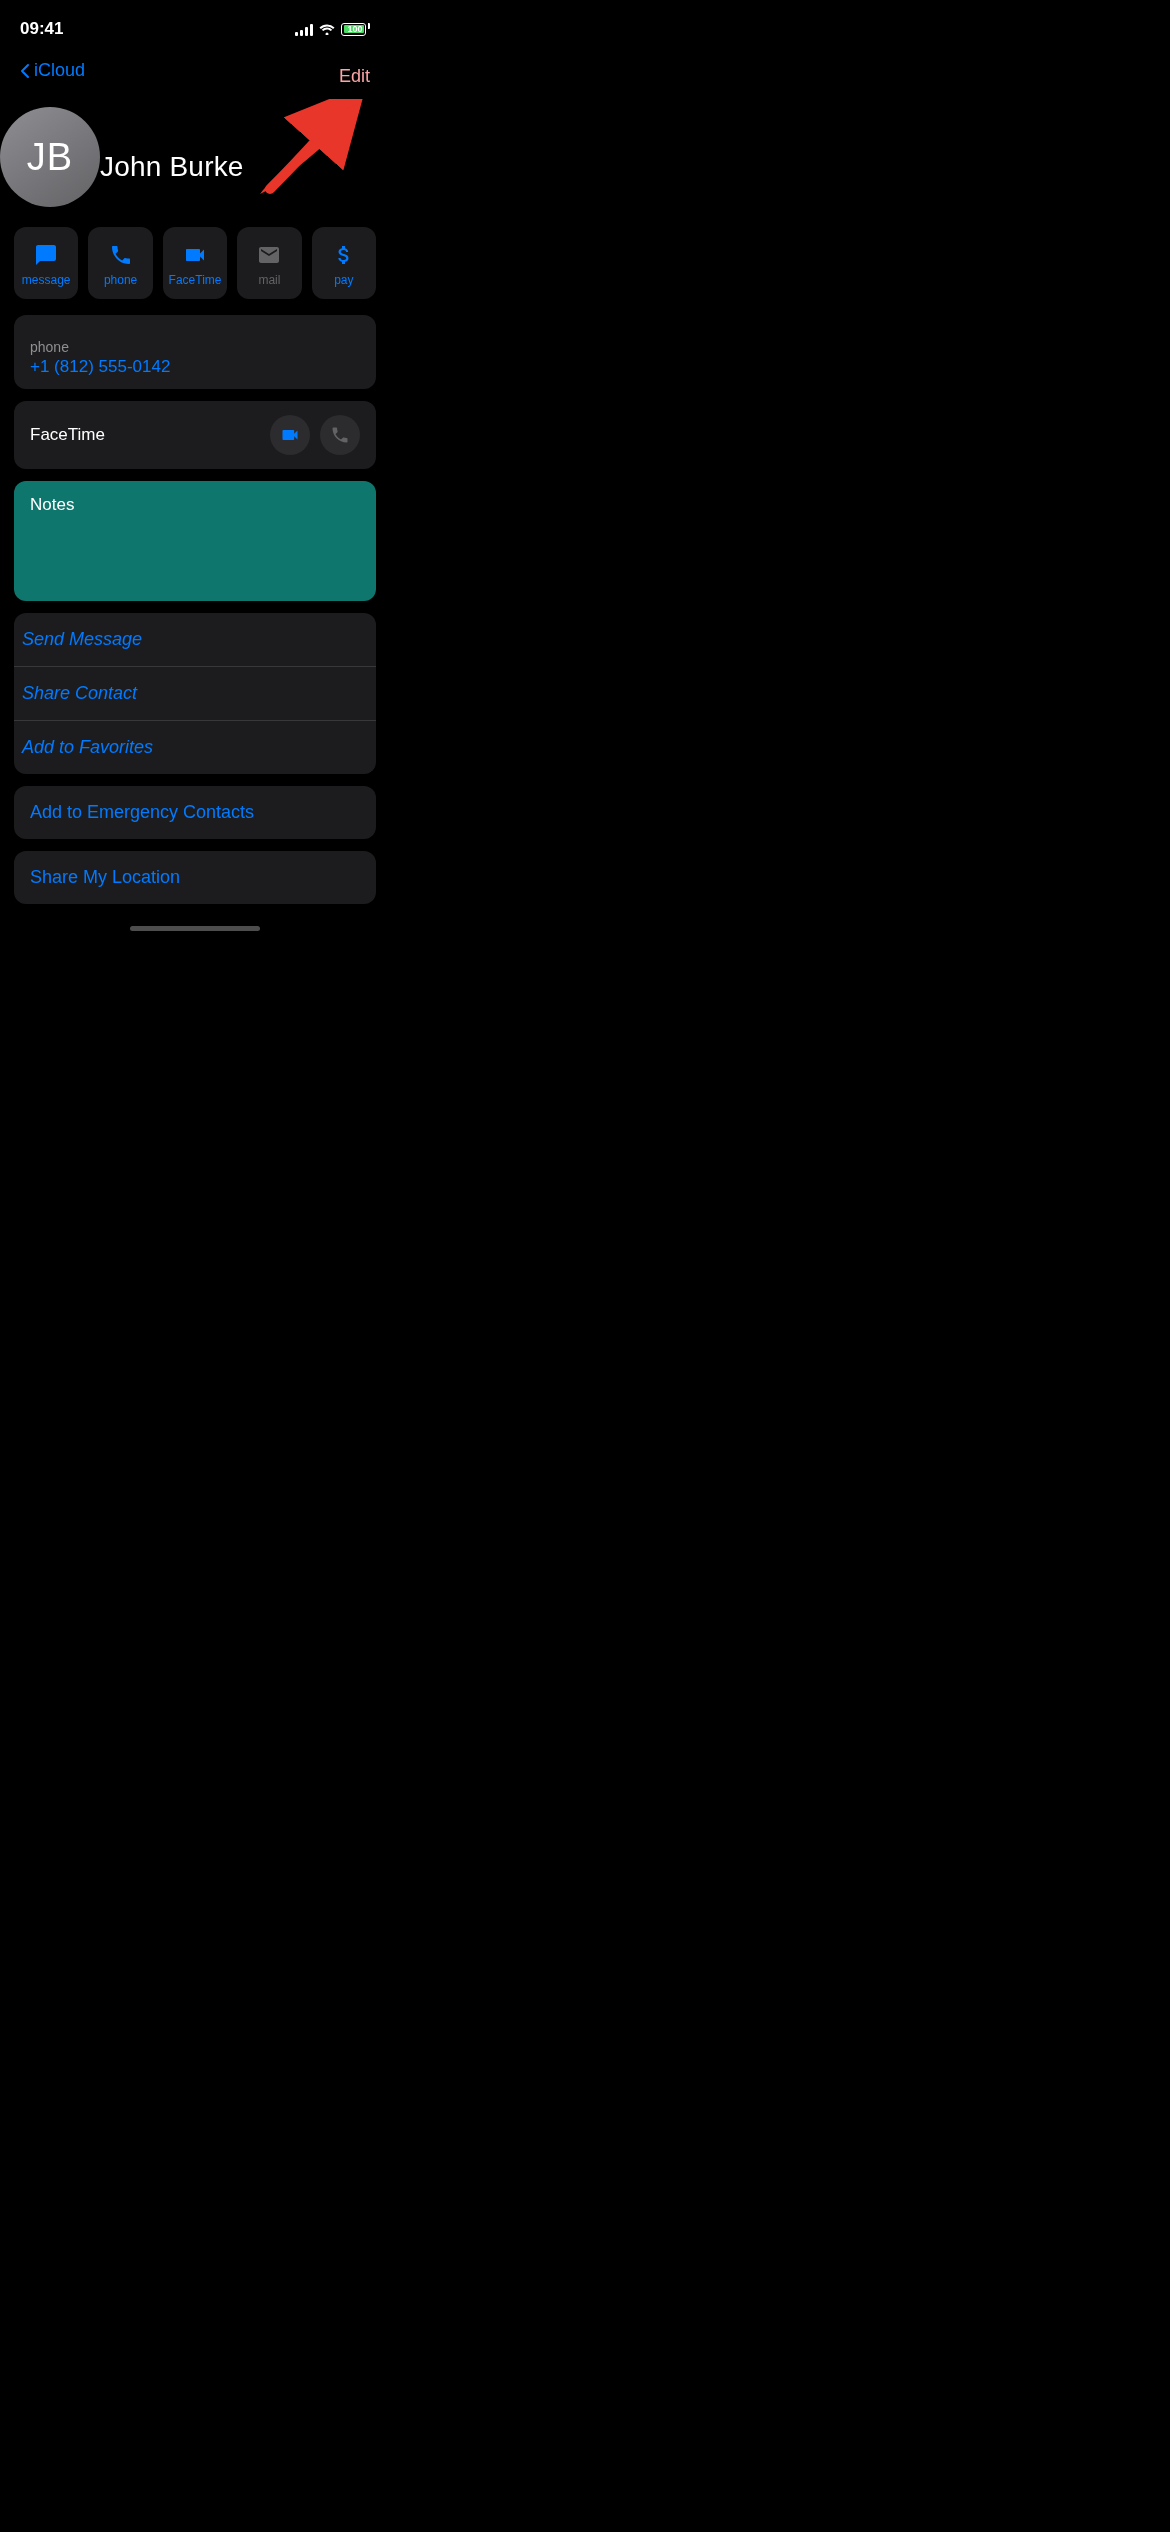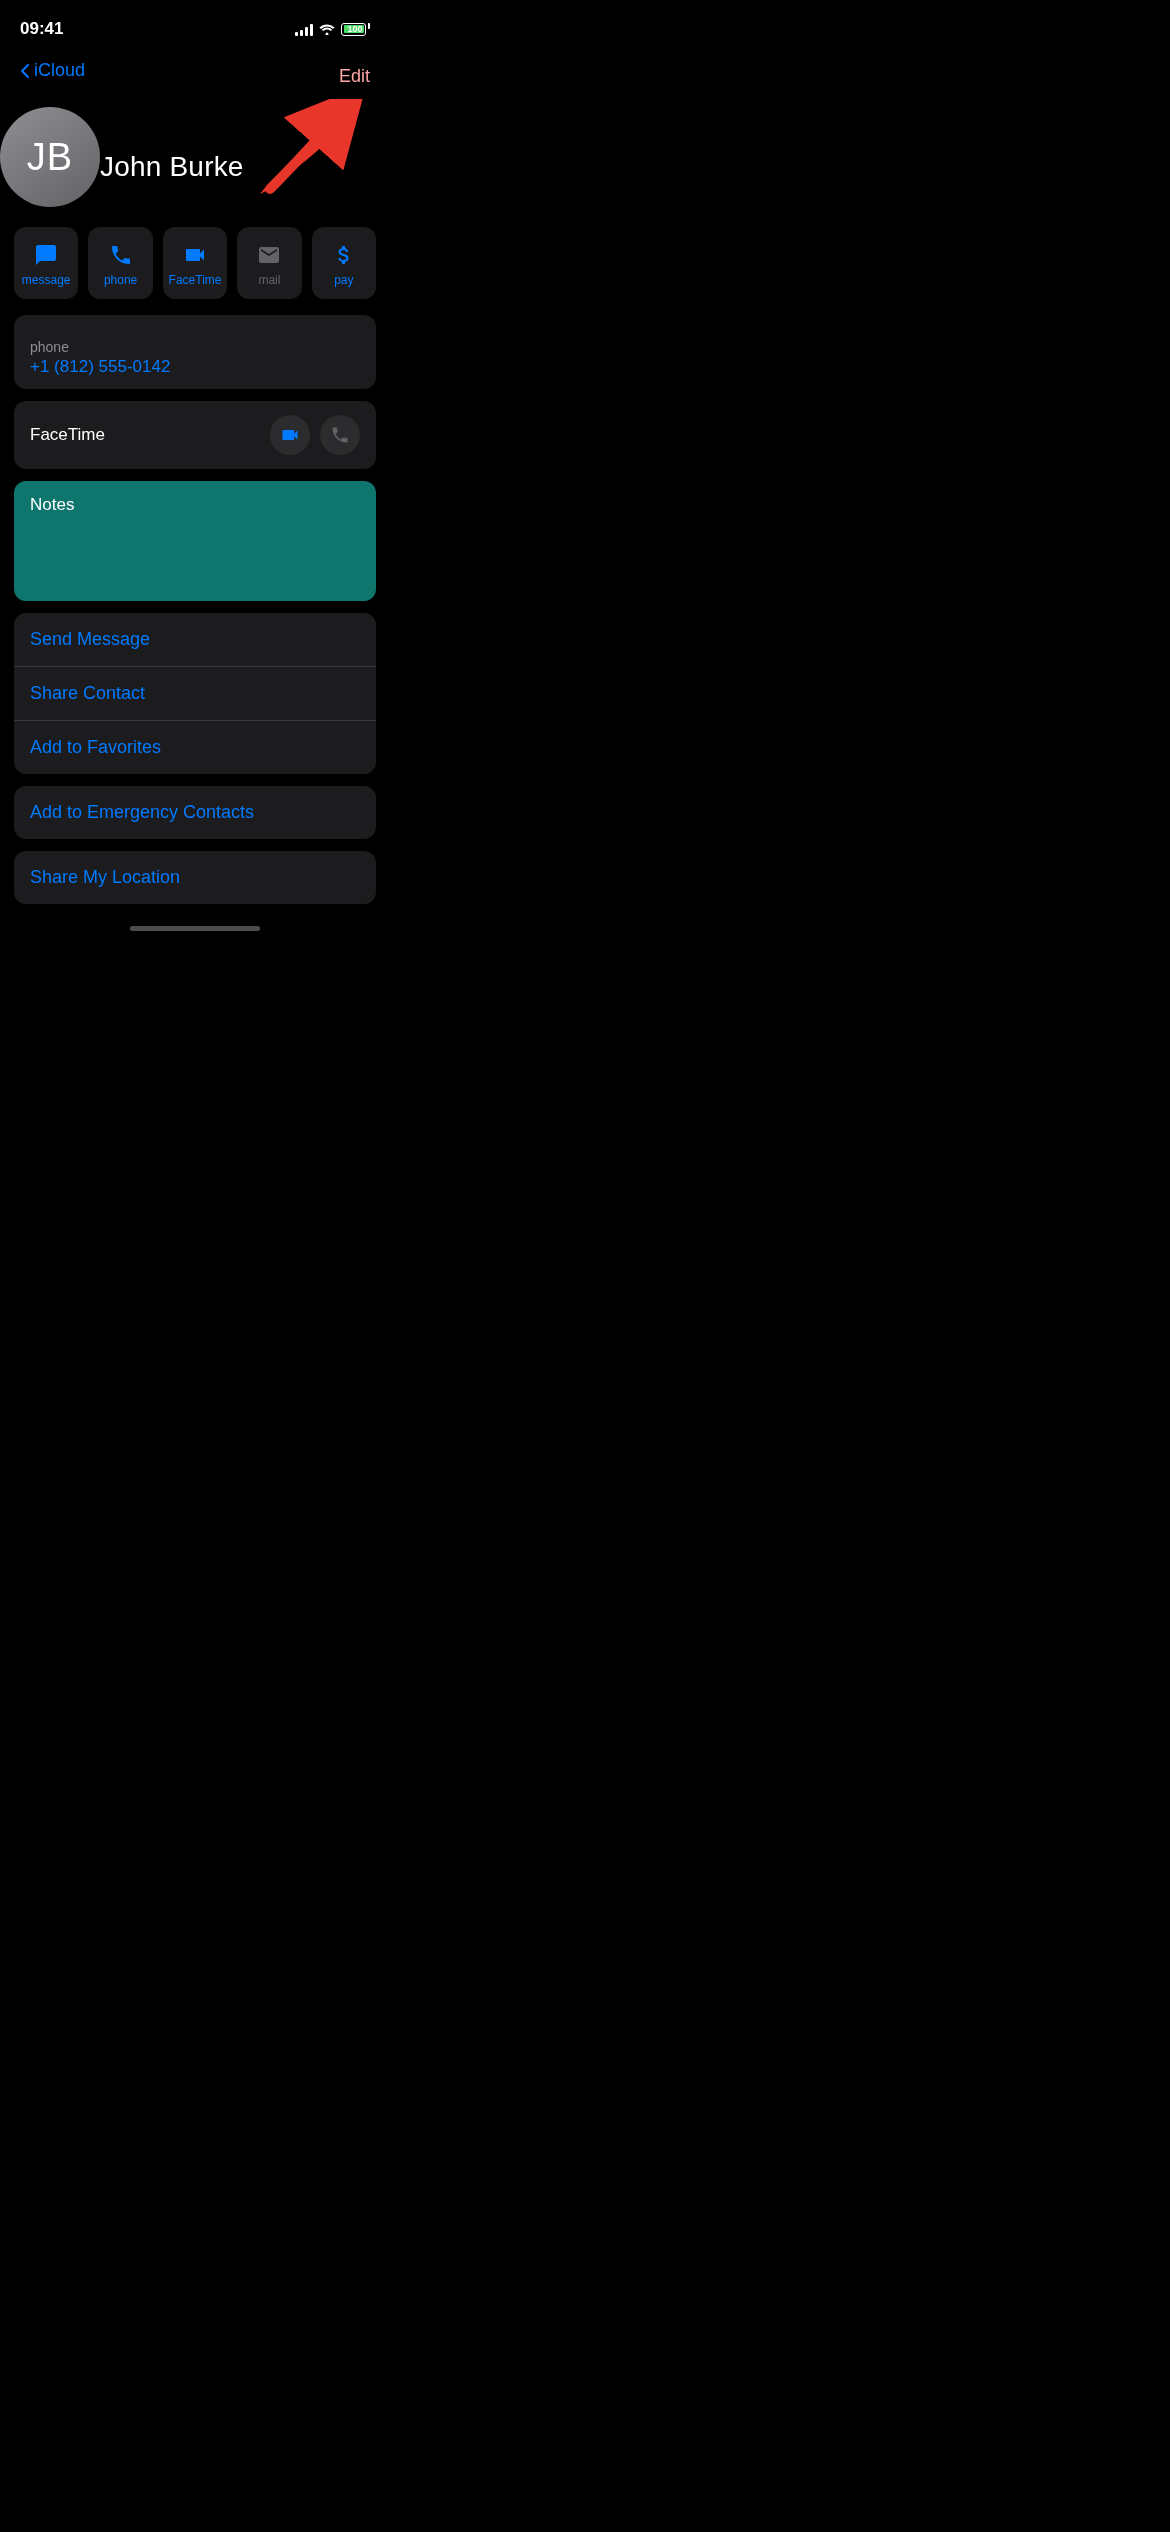--- a/index.html
+++ b/index.html
@@ -265,25 +265,26 @@
     }
 
     
     .list-card {
       background: #1C1C1E;
       border-radius: 12px;
       margin: 0 14px 12px;
       overflow: hidden;
     }
     .list-item {
-      padding: 16px 16px;
+      padding: 16px 8px;
       font-size: 18px;
       color: #007AFF;
       cursor: pointer;
       border-bottom: 0.5px solid #38383A;
+      font-style: italic;
     }
     .list-item:last-child {
       border-bottom: none;
     }
 
     .single-list-card {
       background: #1C1C1E;
       border-radius: 12px;
       margin: 0 14px 12px;
     }

